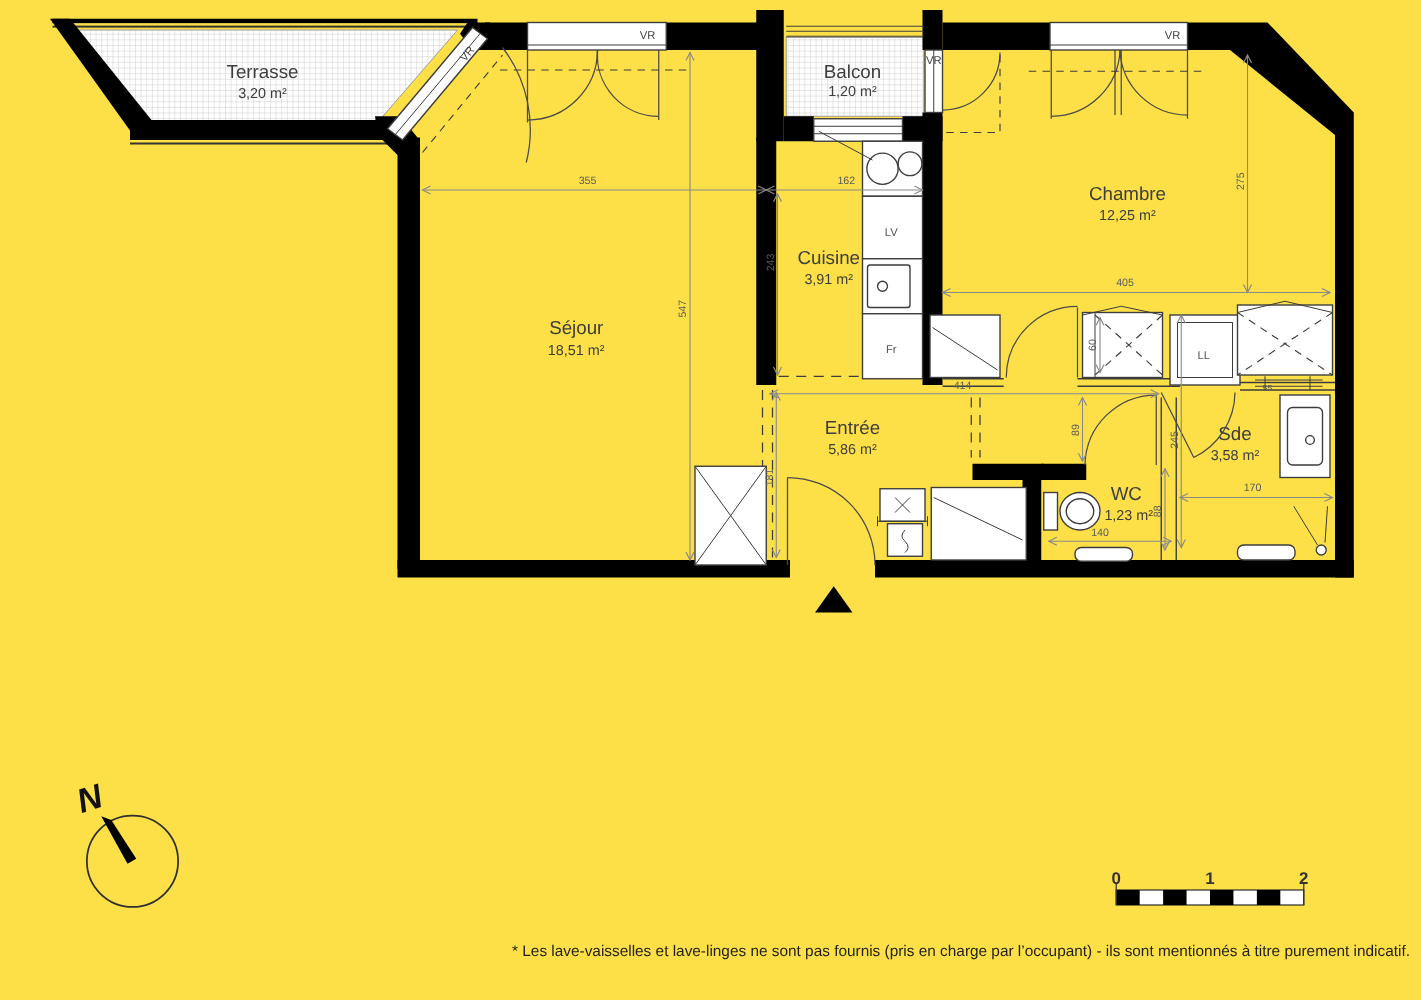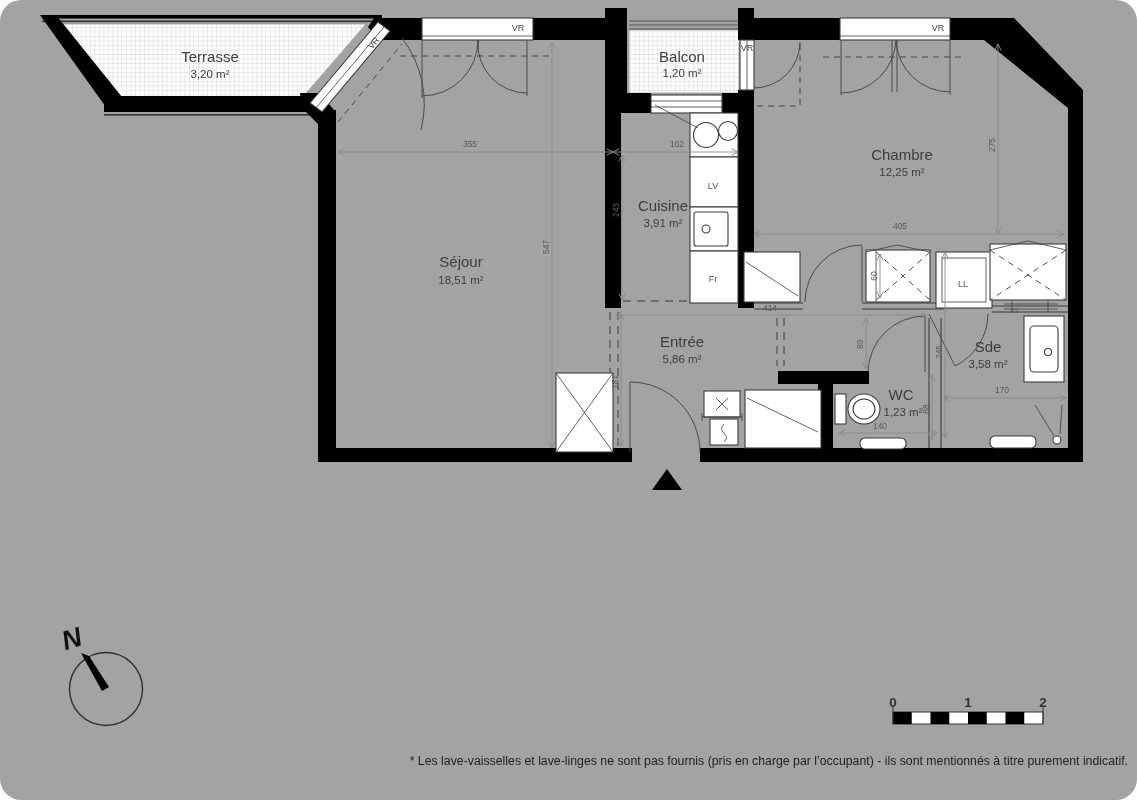--- a/index.html
+++ b/index.html
@@ -1,16 +1,16 @@
 <!DOCTYPE html>
 <html><head>
 <meta charset="utf-8">
 <style>
   html,body{margin:0;padding:0;background:#fff;}
-  .stage{position:relative;width:1137px;height:800px;background:#a3a3a3;overflow:hidden;border-radius:21px;}
+  .stage{position:relative;width:1137px;height:800px;background:#fde047;overflow:hidden;}
   svg{display:block;font-family:"Liberation Sans",sans-serif;}
   .room-name{font-size:15px;fill:#3d3d3d;text-anchor:middle;}
   .room-area{font-size:11.5px;fill:#3d3d3d;text-anchor:middle;}
   .dim{font-size:8.5px;fill:#5a5a5a;text-anchor:middle;}
   .dim-s{font-size:7px;fill:#5a5a5a;text-anchor:middle;}
   .lbl{font-size:9px;fill:#555;text-anchor:middle;}
   .vr{font-size:9px;fill:#444;text-anchor:middle;}
   .wall{fill:#000;stroke:none;}
   .ln{stroke:#3c3c3c;stroke-width:1.1;fill:none;}
   .thin{stroke:#3c3c3c;stroke-width:.8;fill:none;}

